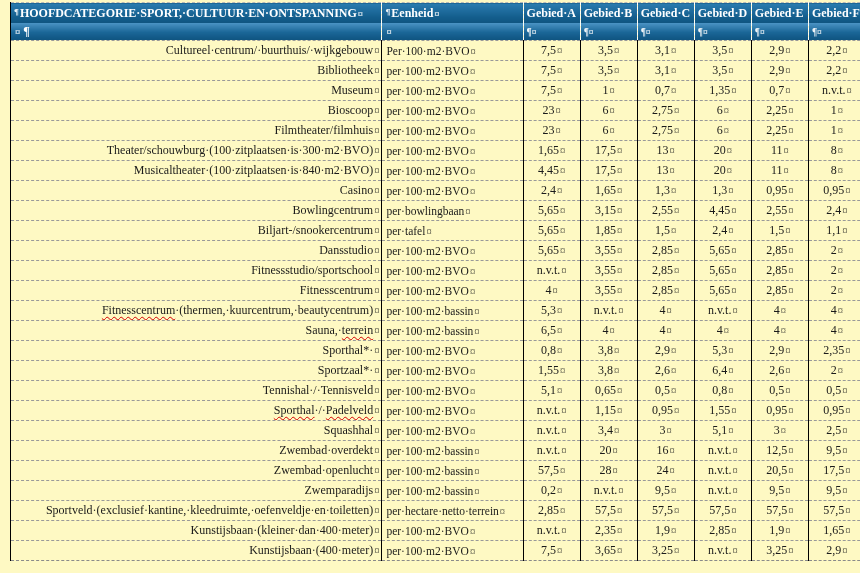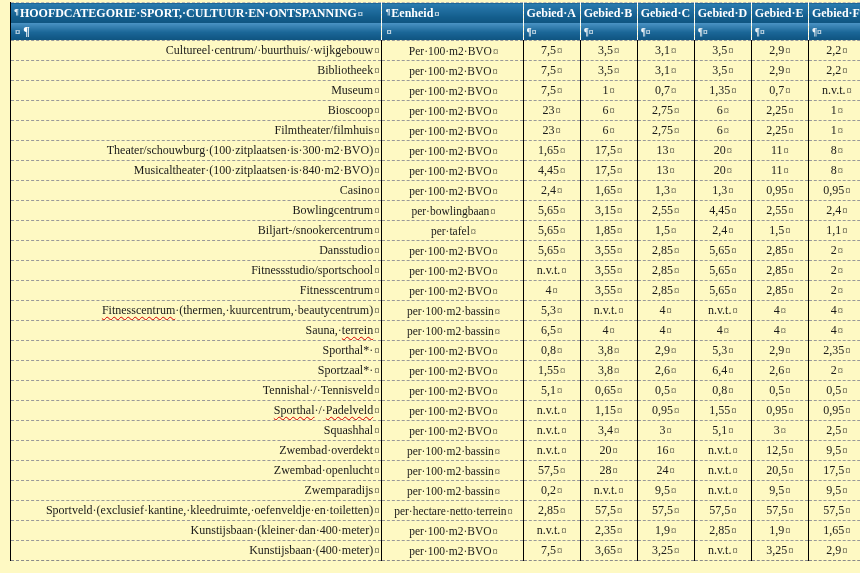--- a/index.html
+++ b/index.html
@@ -25,21 +25,21 @@
   th.cat,th.unit{text-align:left;}
   th.area{text-align:left;}
   
   tbody td{
     height:19px;font-size:12px;padding:0 2px;
     border-left:1px solid #000;border-right:1px solid #000;
     border-top:1px dashed #999;
     vertical-align:middle;white-space:nowrap;overflow:hidden;
   }
   td.name{padding-left:4px;text-align:right;}
-  td.unit{padding-left:4px;text-align:center;font-size:11.5px;}
+  td.unit{padding-left:4px;text-align:left;font-size:11.5px;}
   td.val{text-align:center;}
   
   .mk{opacity:.92;}
   .mk.cend{margin-left:1px;font-size:10.5px;}
   .mk.lead{font-size:9px;vertical-align:2px;margin-right:1px;}
   .mk.small{font-size:9.5px;}
   .pil{font-size:12px;}
   
   .sp{
     text-decoration-line:underline;

